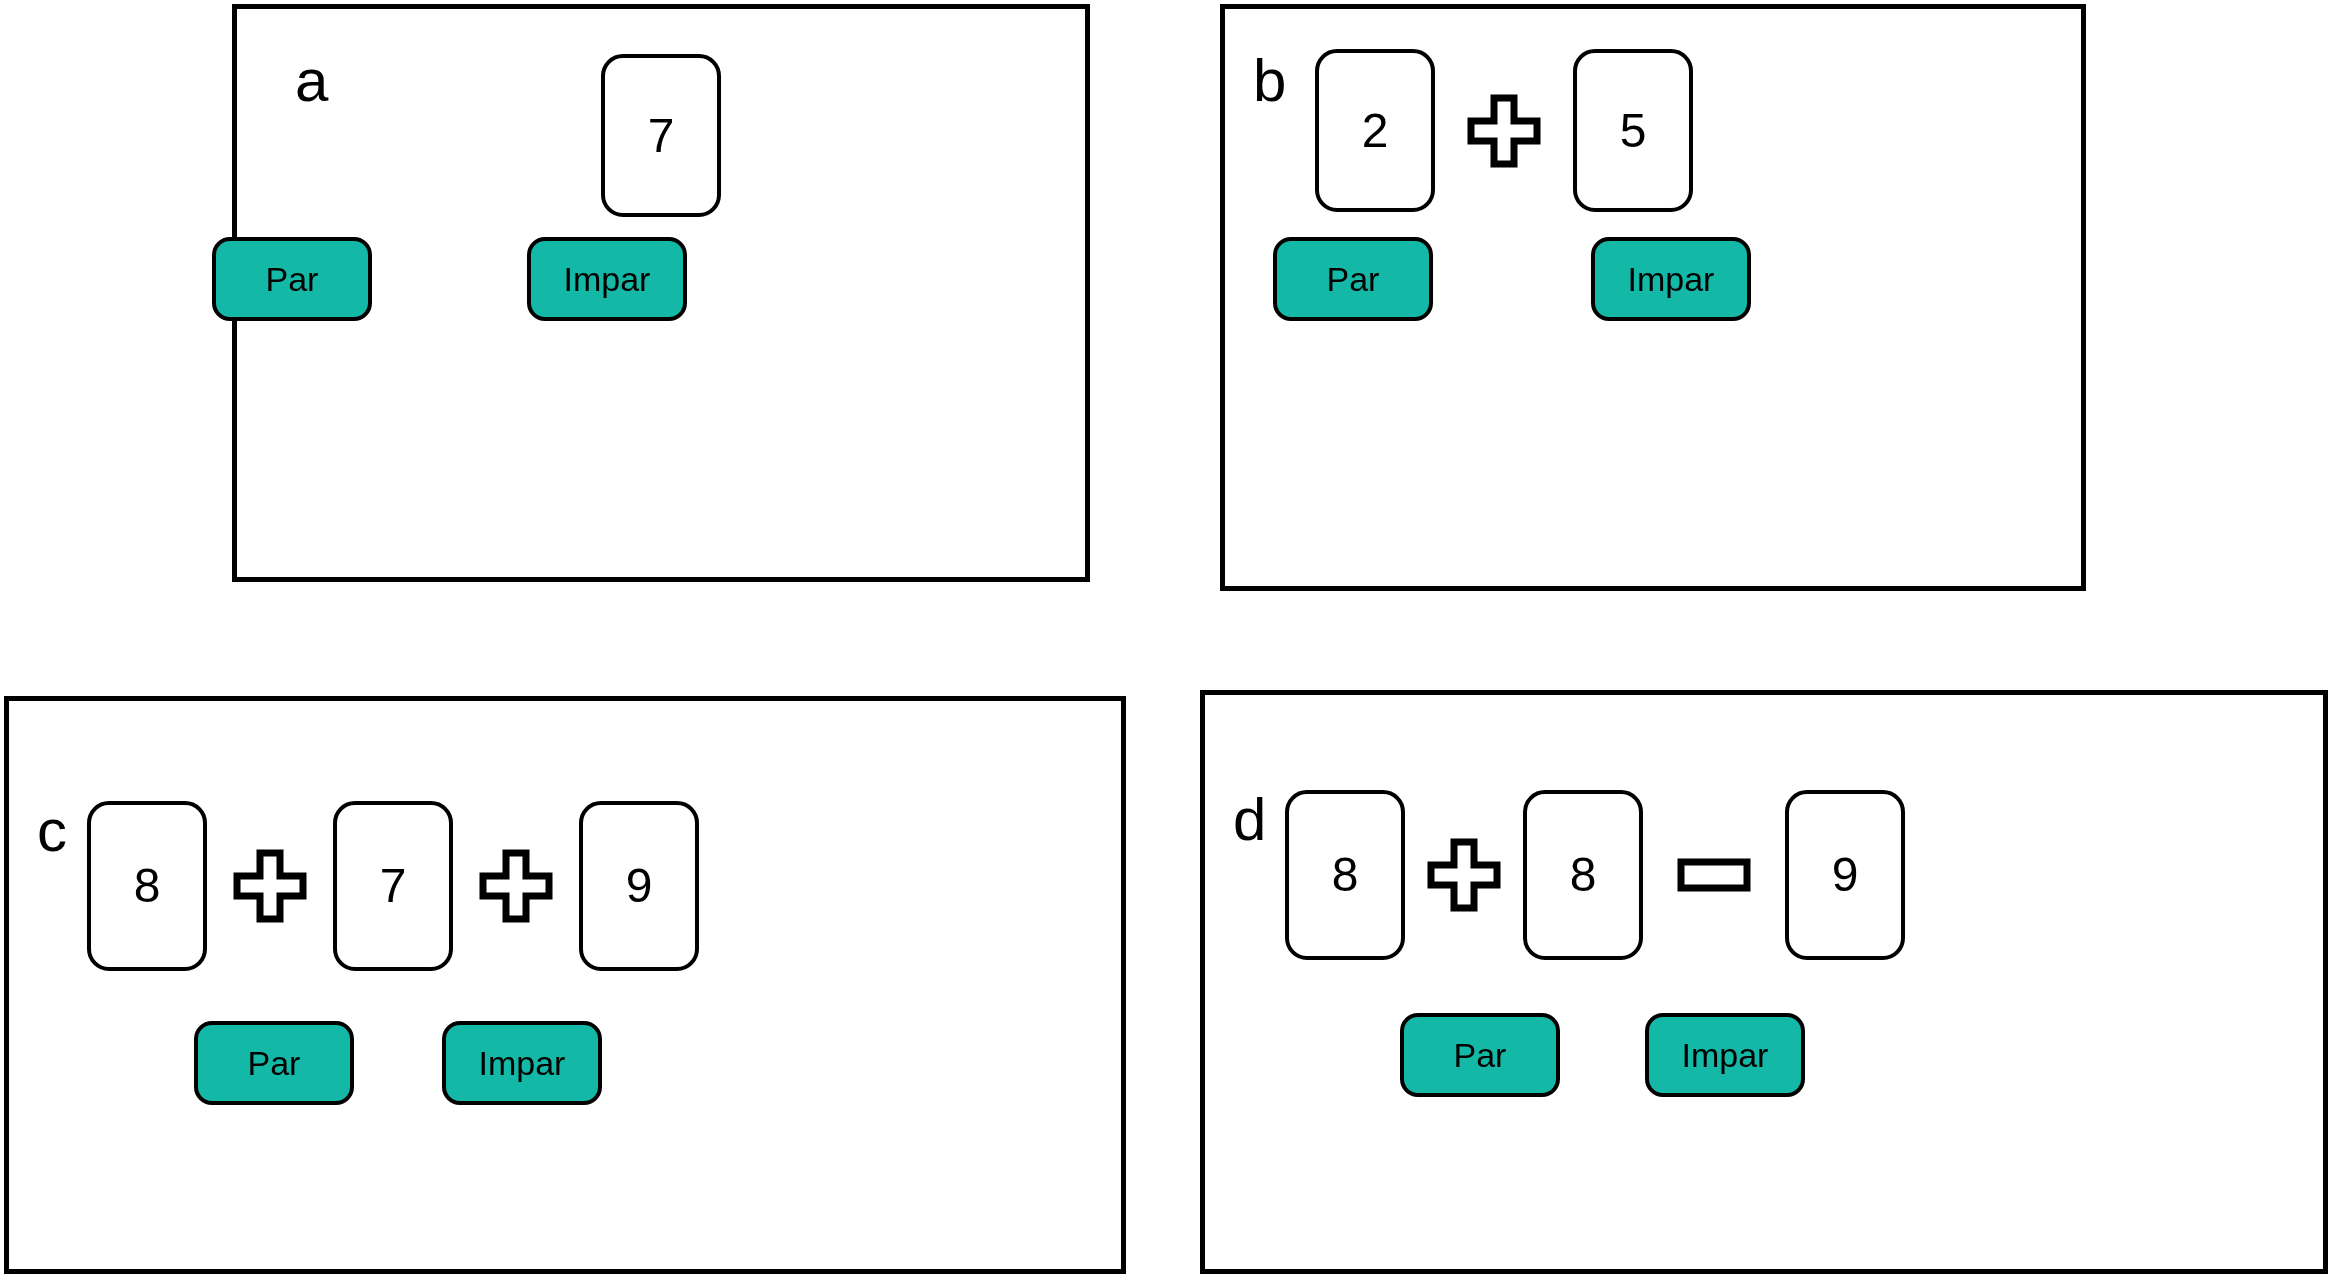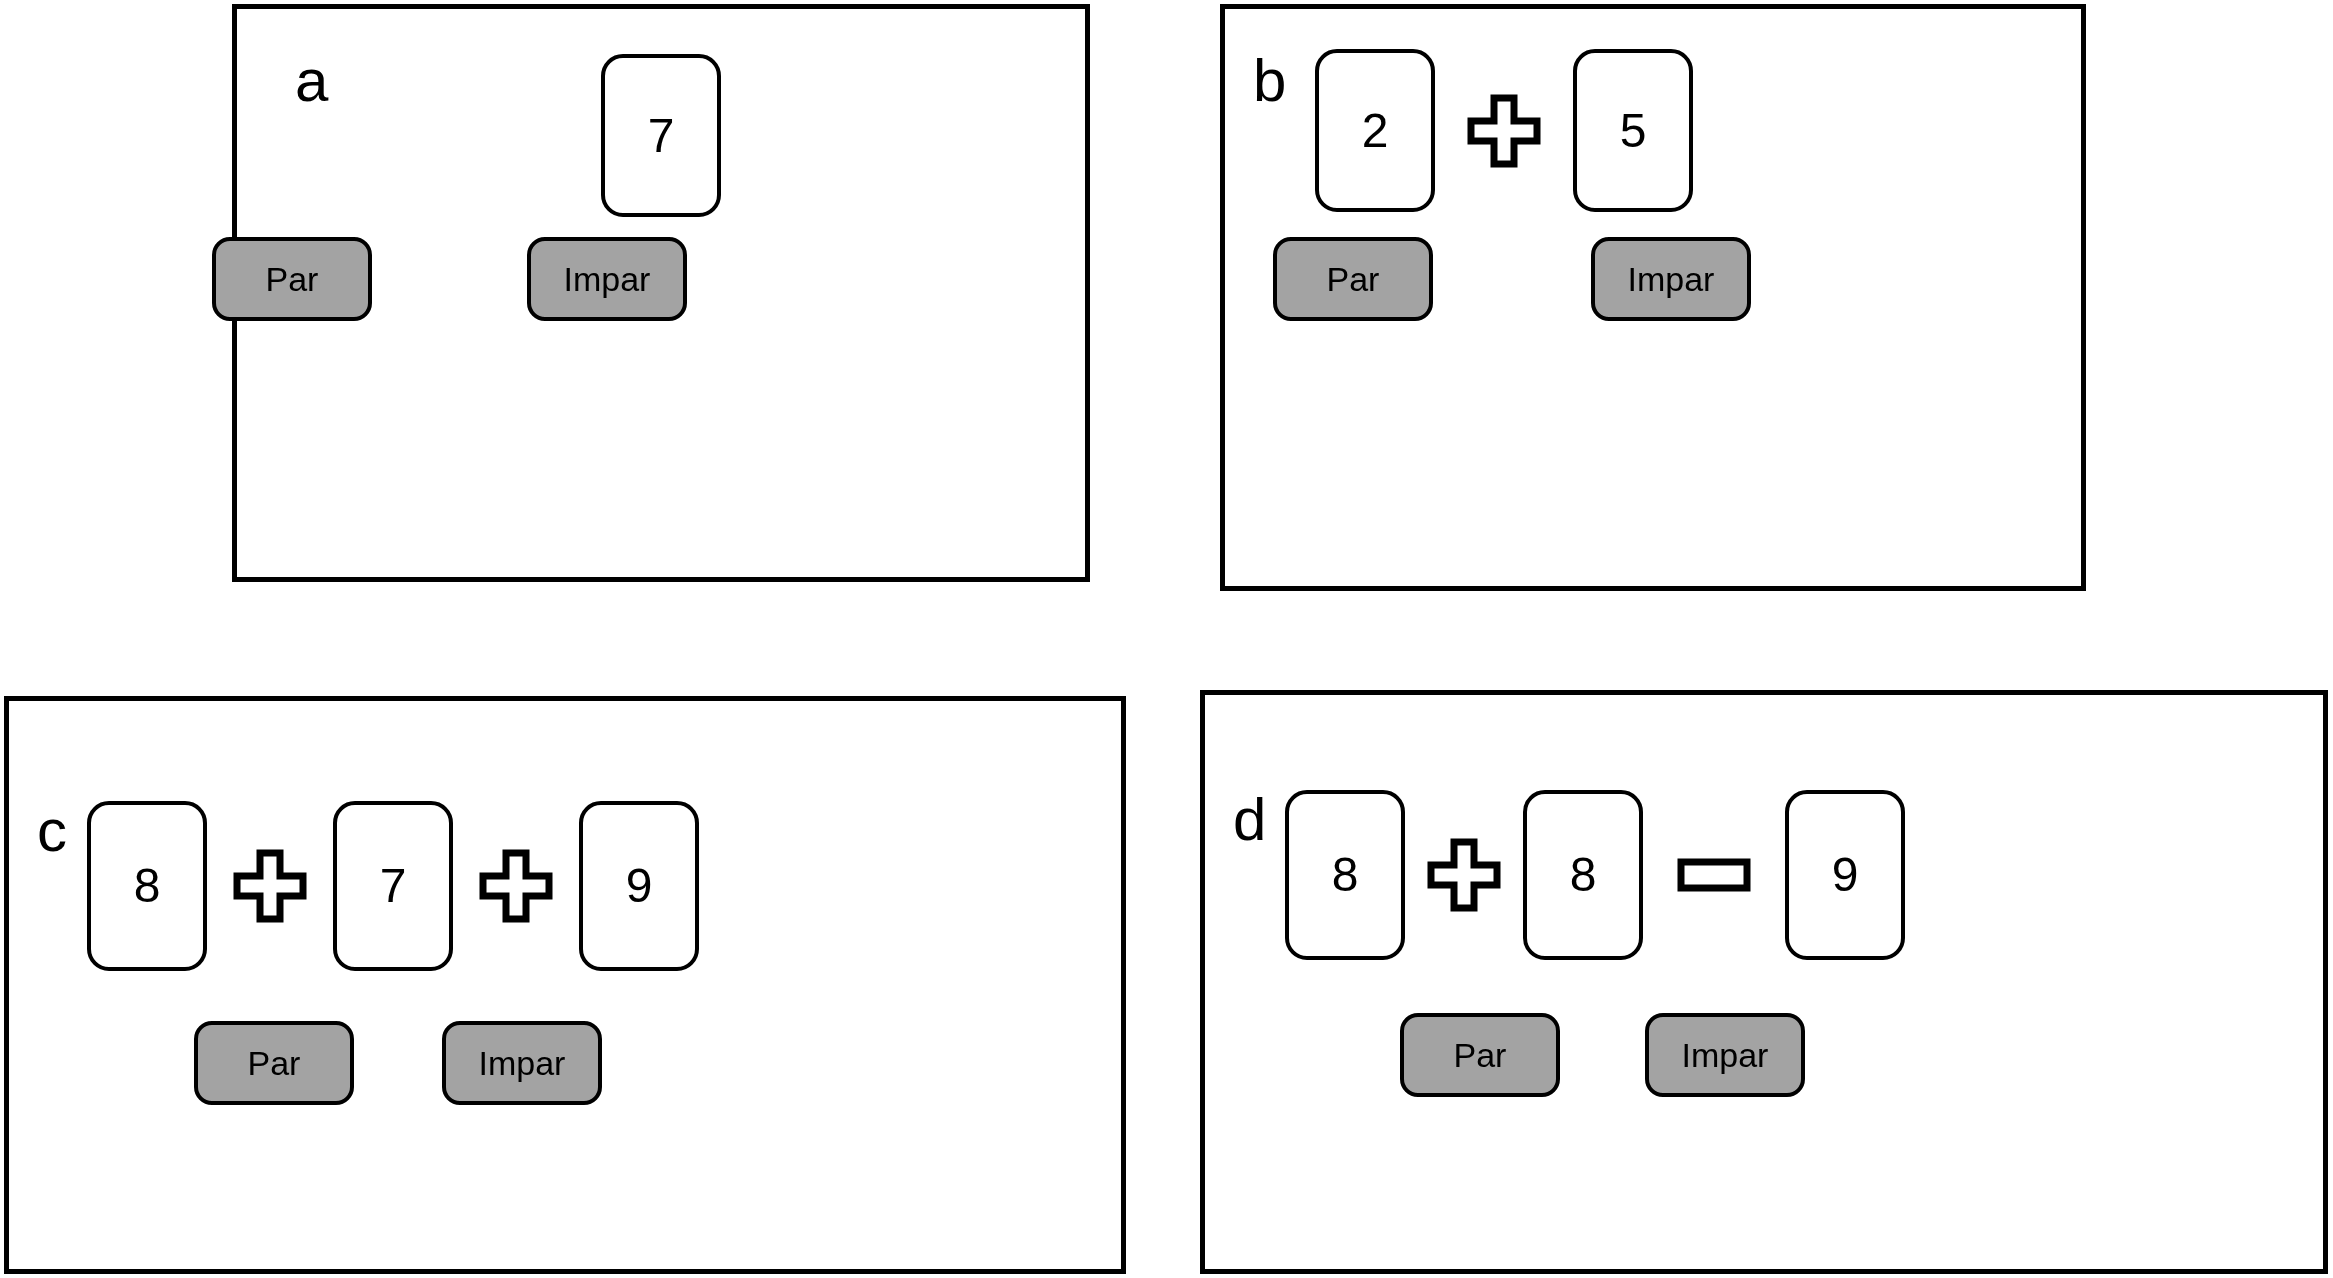--- a/index.html
+++ b/index.html
@@ -93,21 +93,21 @@
   #panel-c .expr-gap { width: 26px; flex: 0 0 auto; }
   #panel-d .expr-gap { width: 22px; flex: 0 0 auto; }
   #panel-d .expr-gap-wide { width: 34px; flex: 0 0 auto; }
 
   
   .answer-btn {
     position: absolute;
     box-sizing: border-box;
     border: 4px solid #000000;
     border-radius: 18px;
-    background: #a3a3a3;
+    background: #14b8a6;
     display: flex;
     align-items: center;
     justify-content: center;
     font-size: 34px;
     line-height: 1;
     color: #000000;
     cursor: pointer;
     user-select: none;
   }
 

